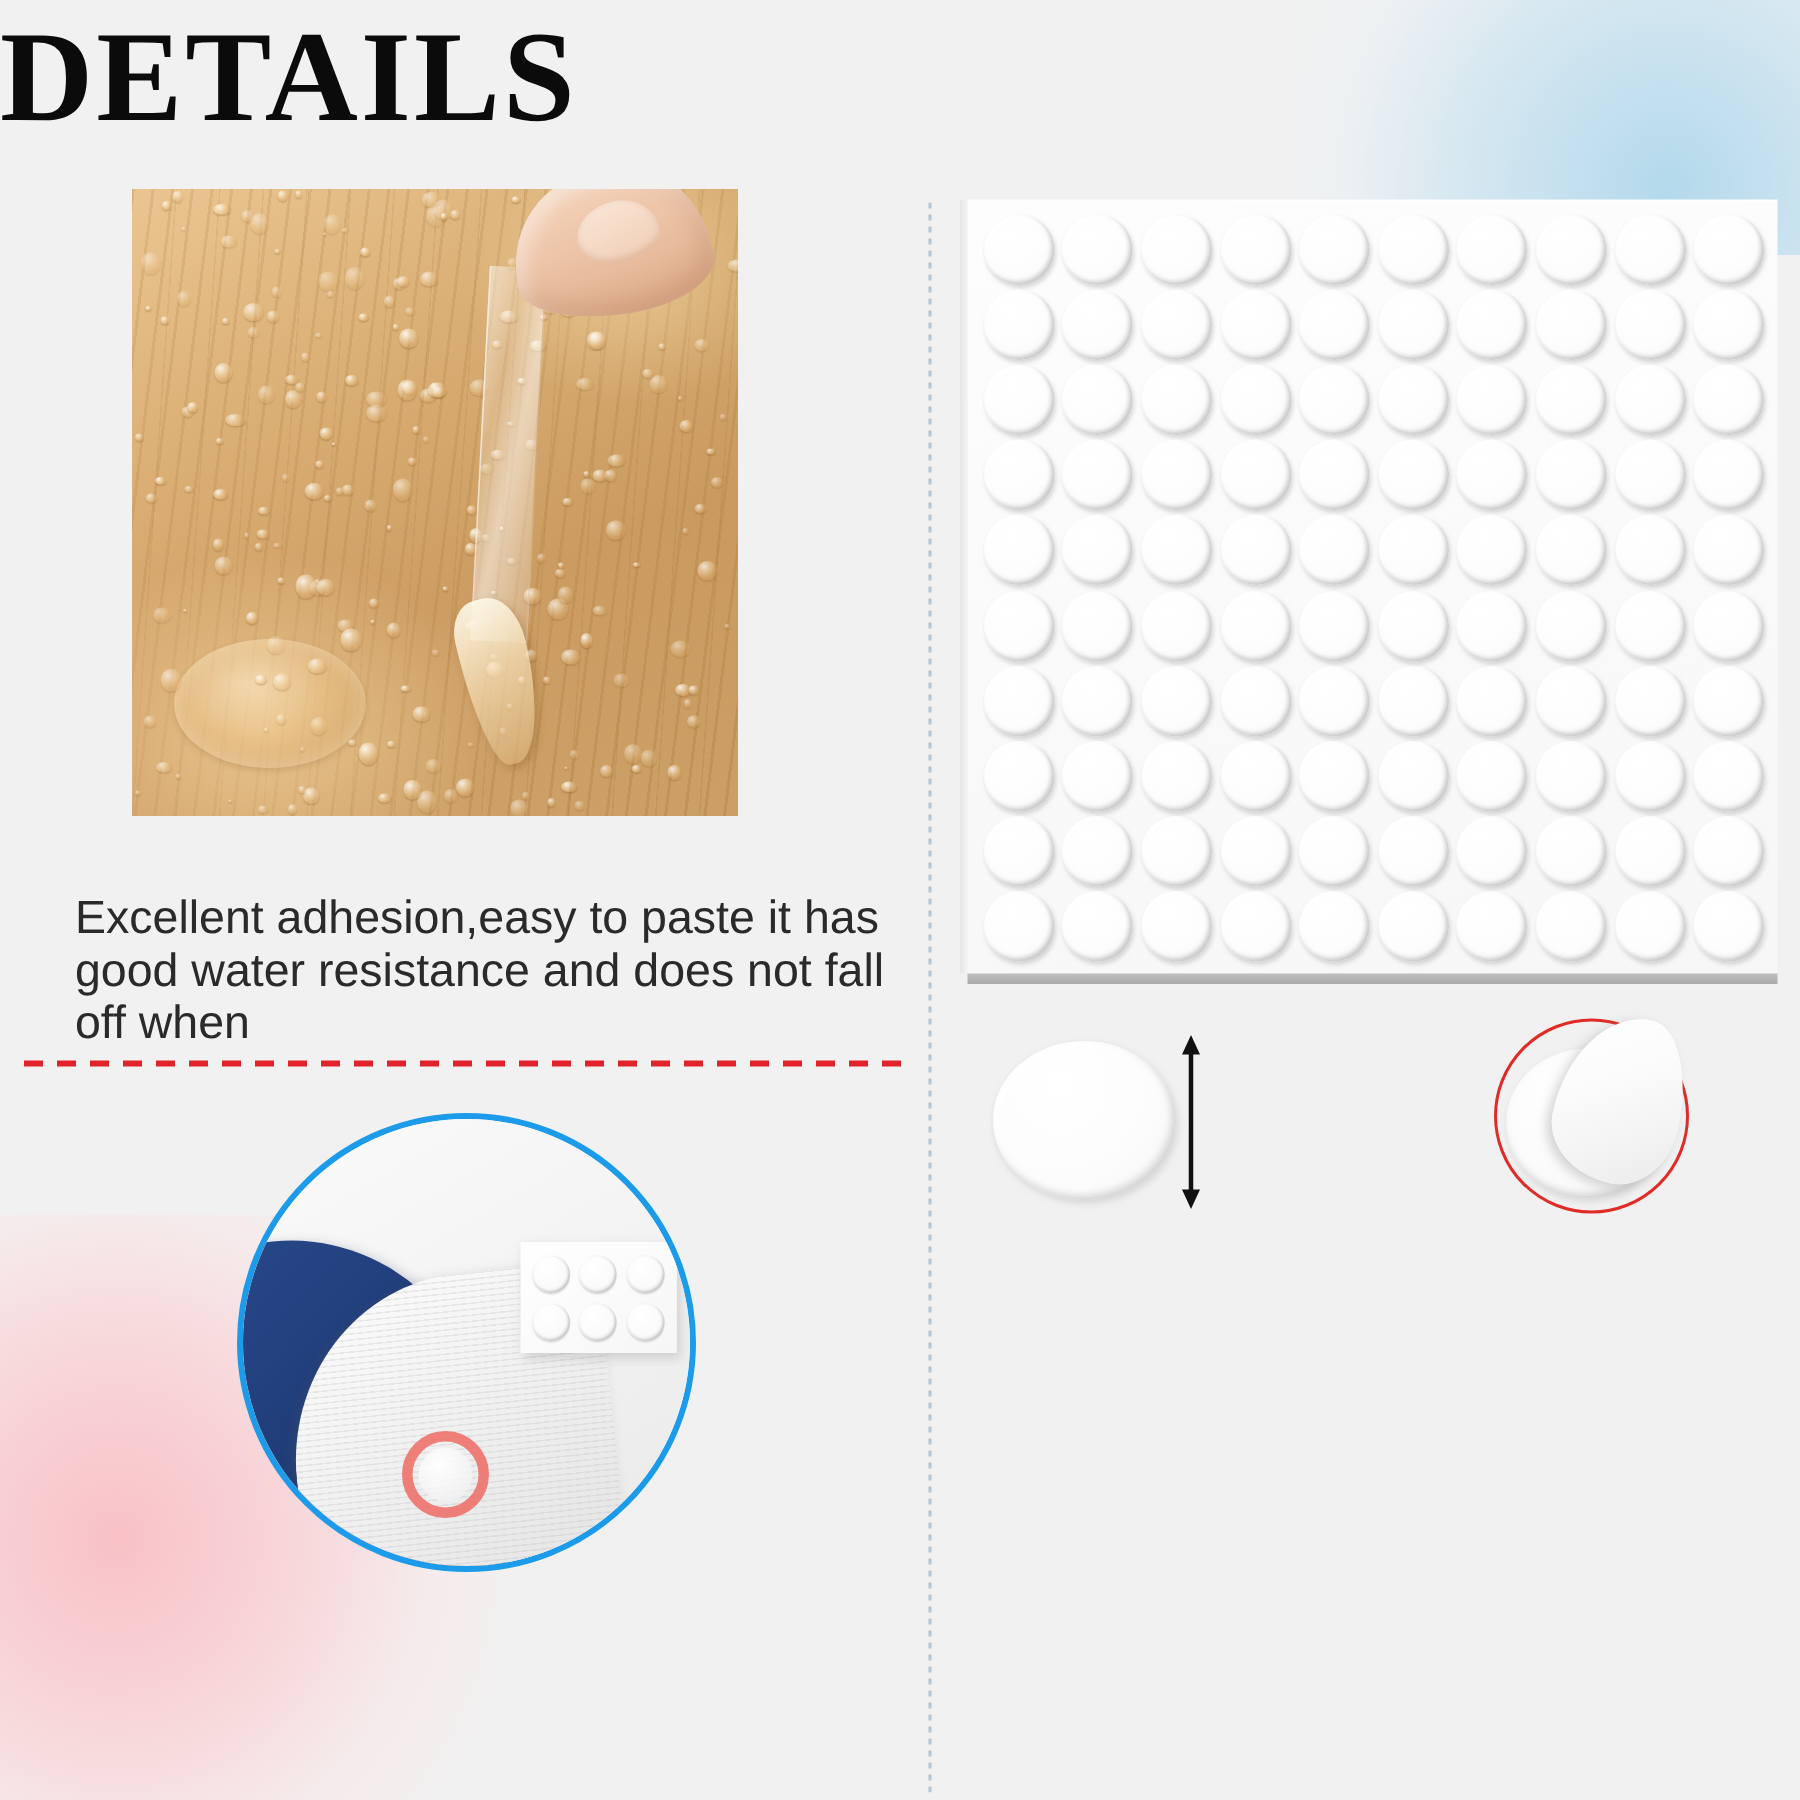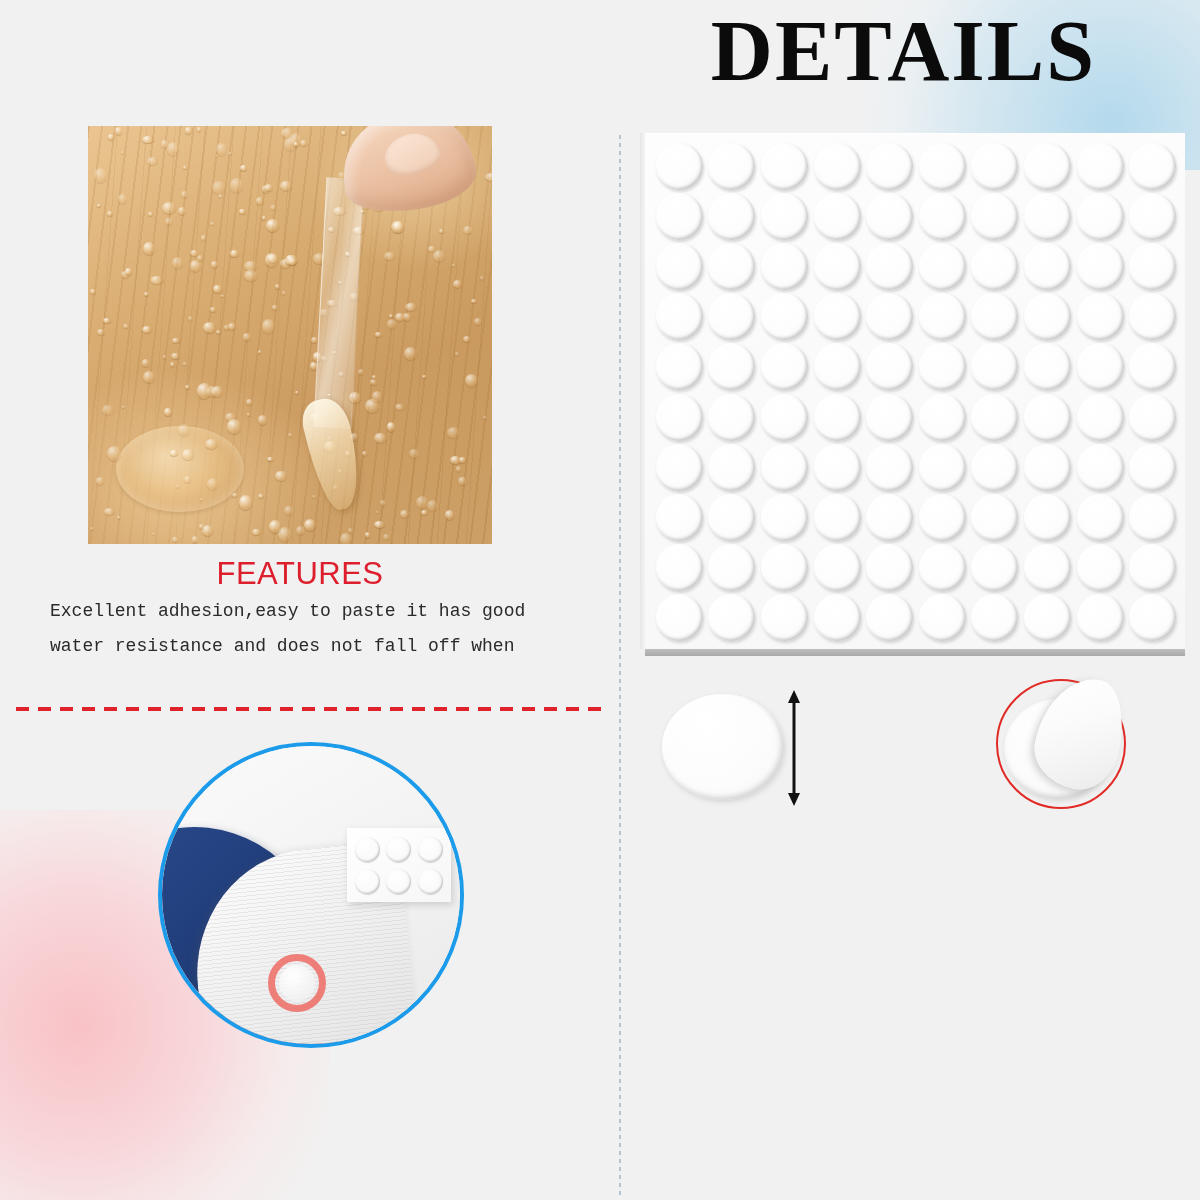--- a/index.html
+++ b/index.html
@@ -48,21 +48,21 @@
                 rgba(241, 241, 241, 0) 78%);
     pointer-events: none;
   }
 
   
   .page-title {
     position: absolute;
     top: 8px;
     left: 0;
     width: 1096px;
-    text-align: right;
+    text-align: left;
     font-family: "Liberation Serif", "DejaVu Serif", serif;
     font-weight: bold;
     font-size: 86px;
     letter-spacing: 2px;
     color: #0b0b0b;
     line-height: 1;
   }
 
   
   .v-divider {
@@ -195,24 +195,23 @@
     width: 600px;
     text-align: center;
     font-size: 31px;
     color: #dd1f2d;
     letter-spacing: .5px;
   }
   .features-body {
     position: absolute;
     left: 50px; top: 594px;
     width: 540px;
-    font-size: 18px;
+    font-size: 31px;
     line-height: 35px;
     color: #2a2a2a;
-    font-family: Liberation Mono, monospace;
   }
 
   
   .circle-photo {
     position: absolute;
     left: 158px; top: 742px;
     width: 306px; height: 306px;
     border-radius: 50%;
     border: 4px solid #1b9bea;
     overflow: hidden;
@@ -649,21 +648,20 @@
         <span style="width: 9.1px; height: 8.3px; left: 364.5px; top: 154.2px; opacity: 0.76;"></span>
         <span style="width: 5.7px; height: 4.7px; left: 244.6px; top: 359.2px; opacity: 0.74;"></span>
         <span style="width: 13.6px; height: 15.1px; left: 5.5px; top: 41.6px; opacity: 0.49;"></span>
       </div>
     <div class="tape-strip"></div>
     <div class="tape-lift"></div>
     <div class="finger"></div>
     <div class="fingernail"></div>
   </div>
 
-  <div class="features-title">FEATURES</div>
   <div class="features-body">Excellent adhesion,easy to paste it has good water resistance and does not fall off when</div>
 
   <div class="circle-photo">
     <div class="cp-wall"></div>
     <div class="cp-poster-back"></div>
     <div class="cp-poster-front"></div>
     <div class="cp-dotsheet">
       <i></i>
       <i></i>
       <i></i>

